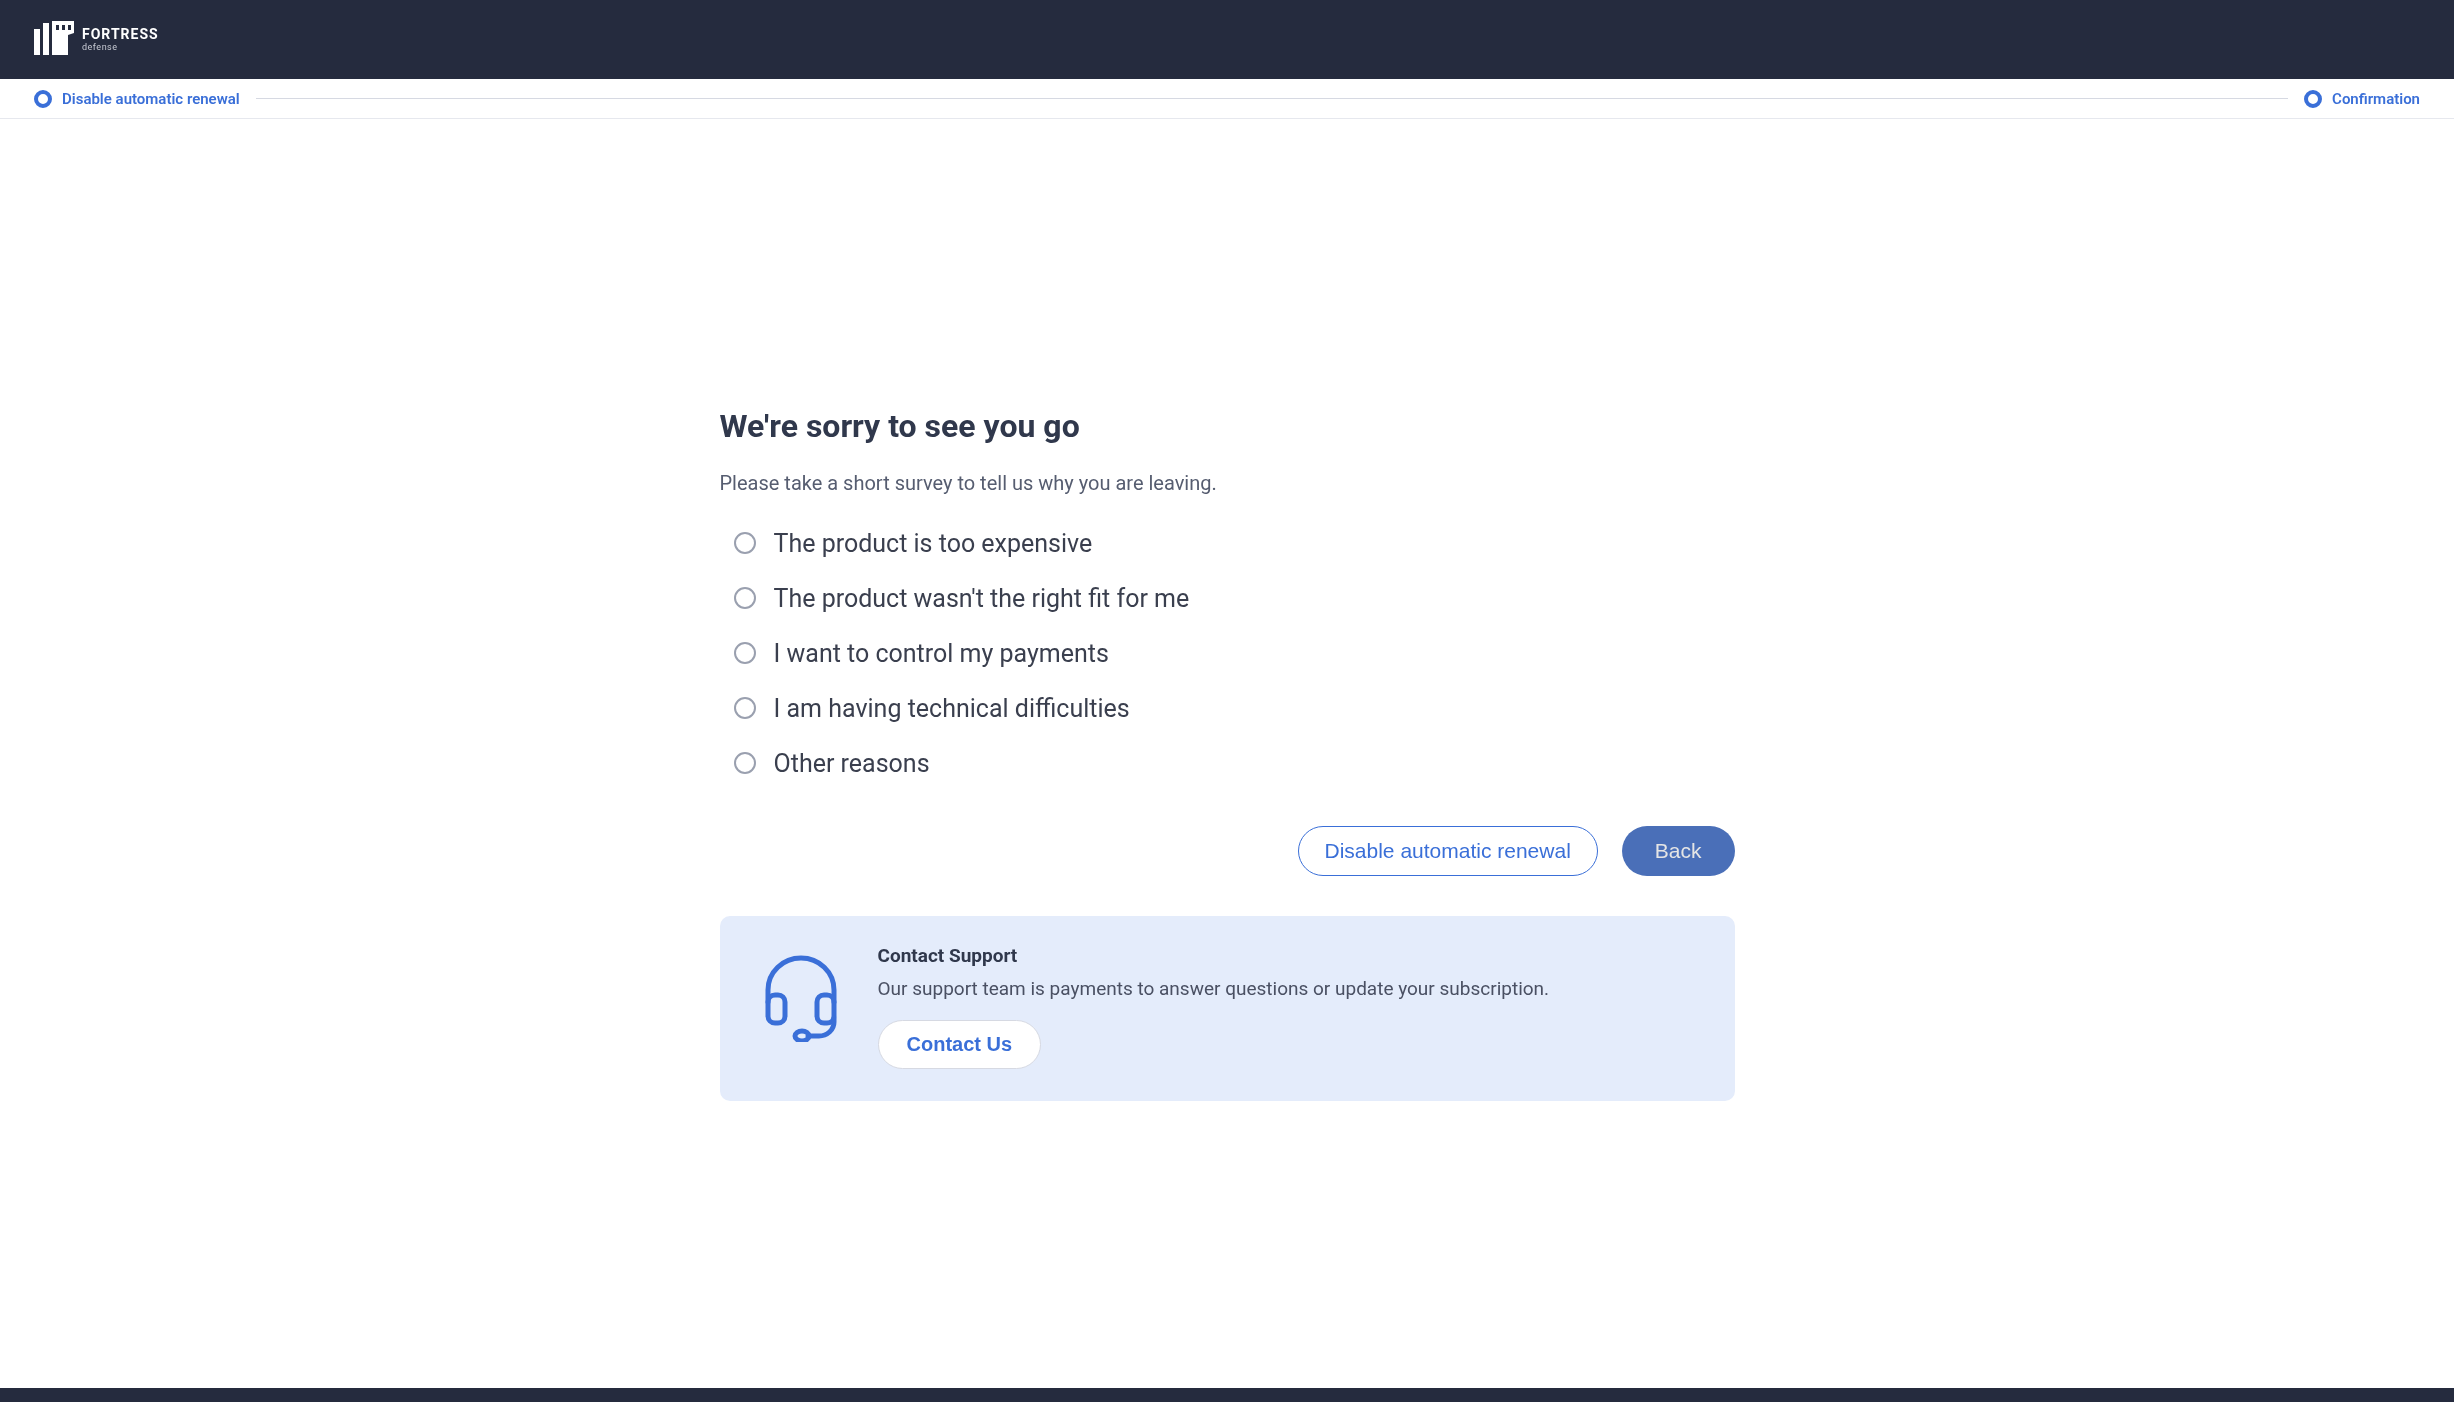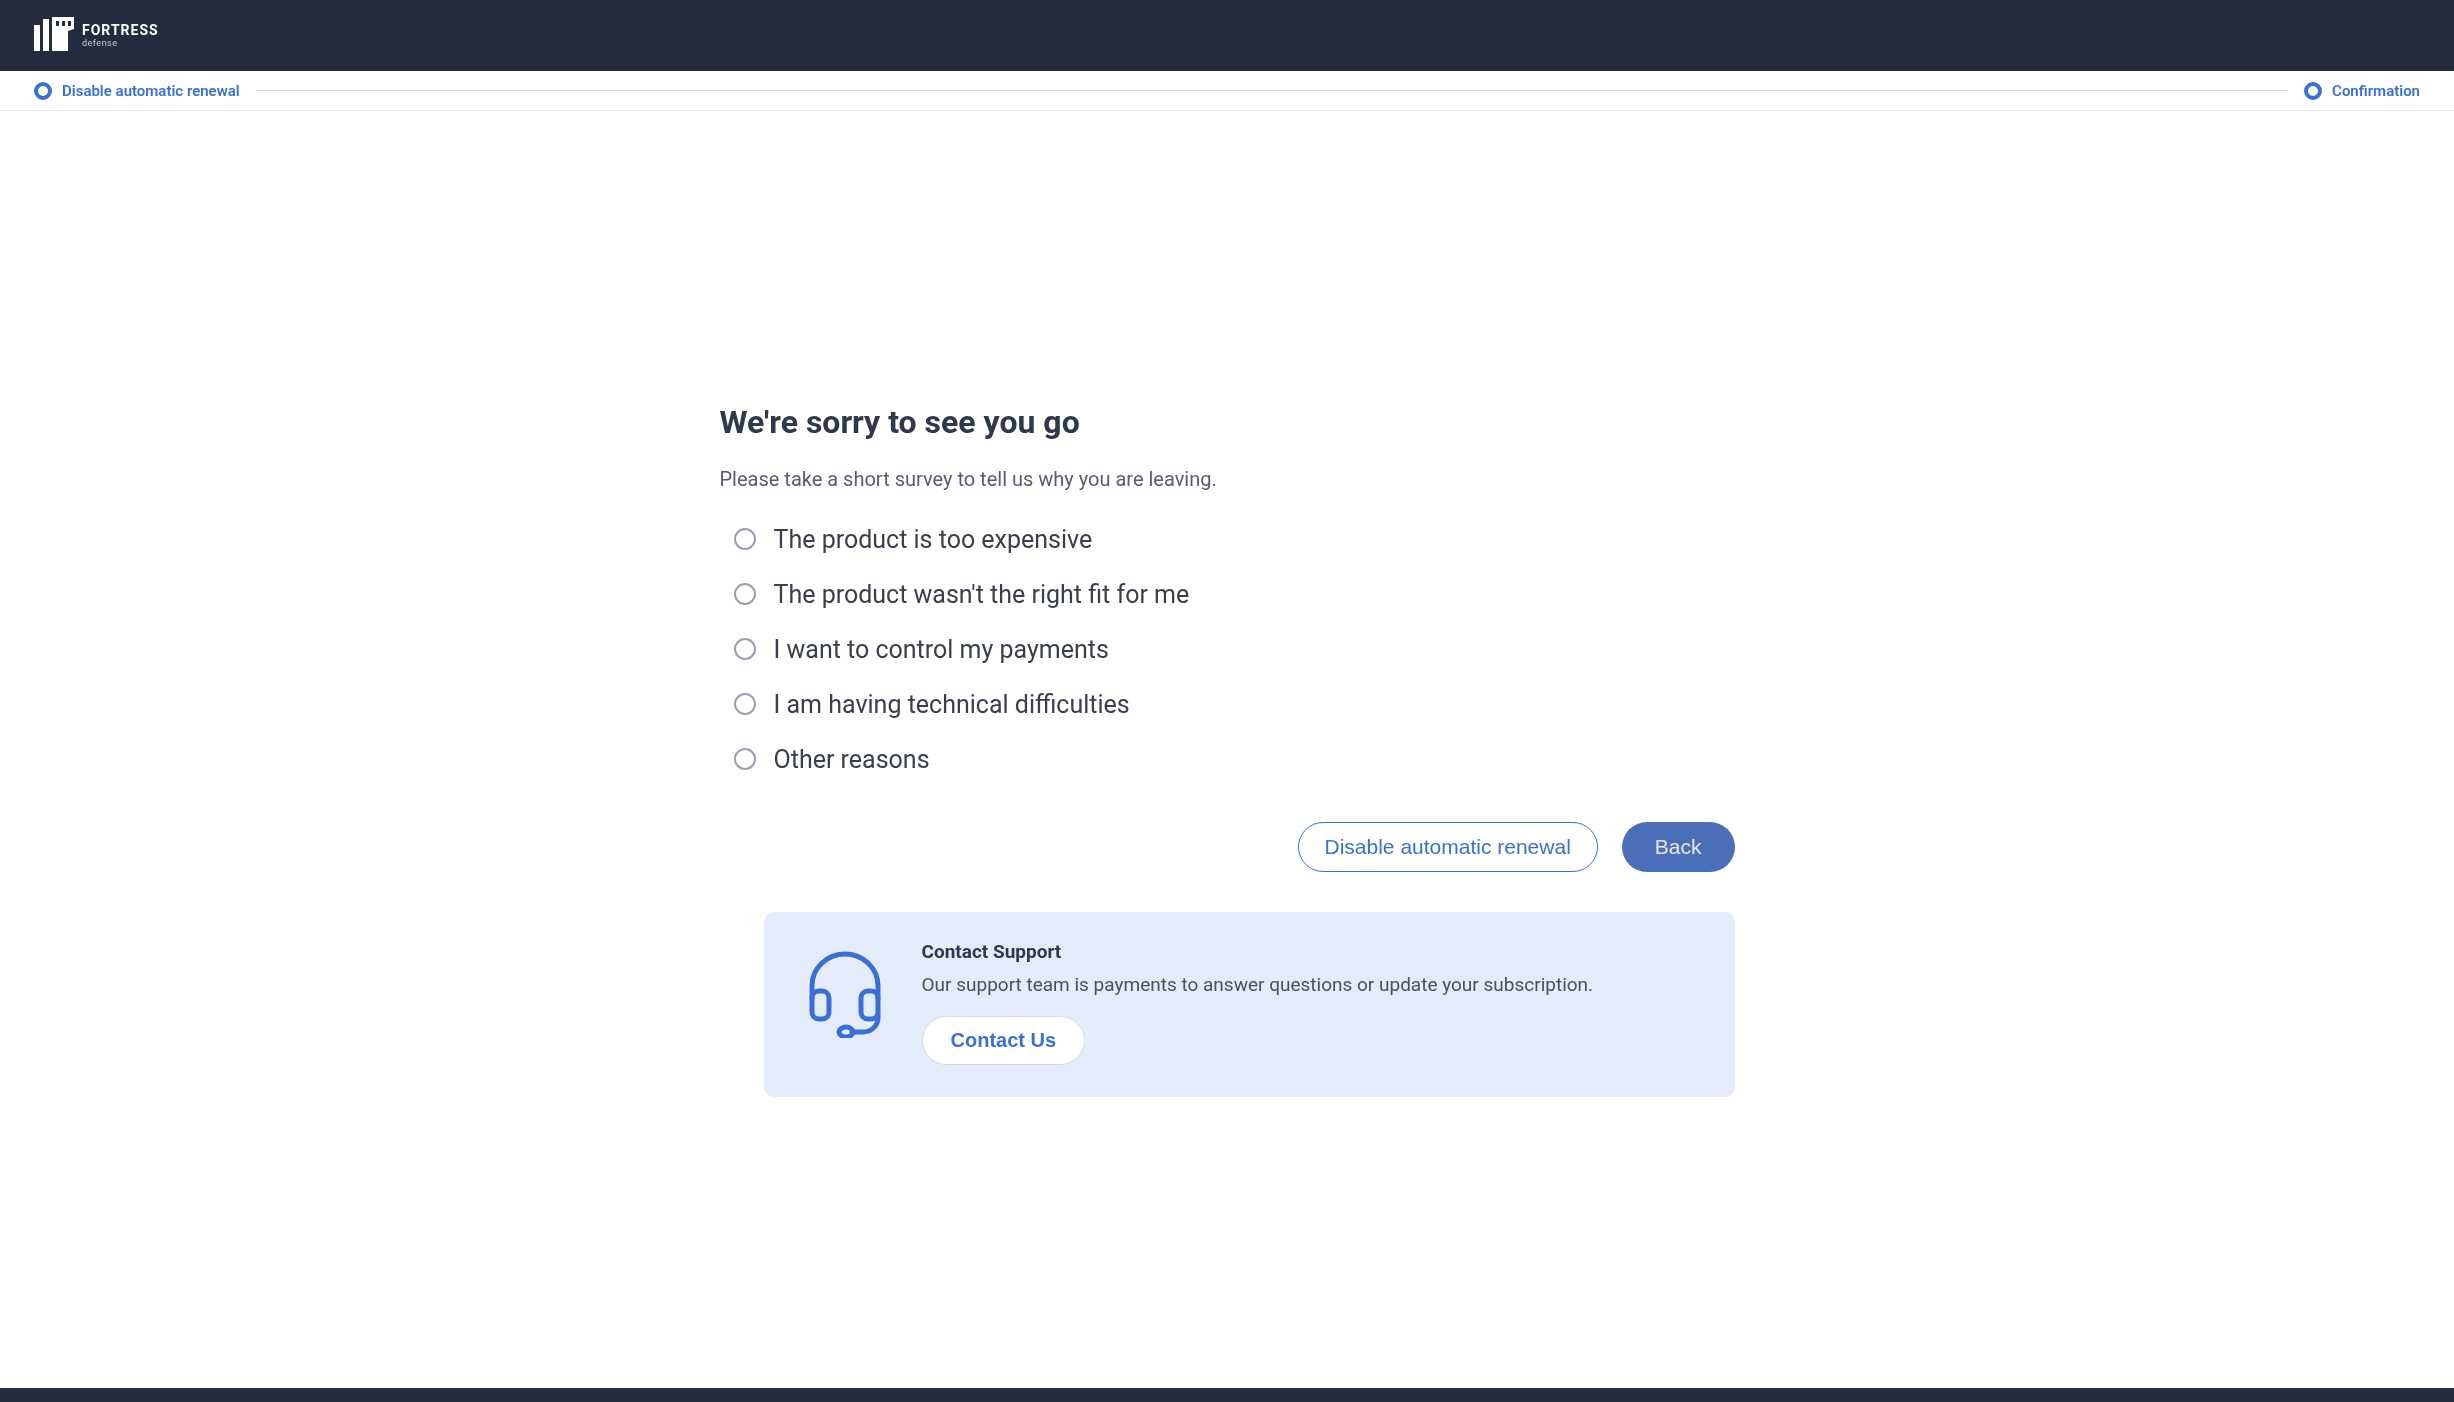--- a/index.html
+++ b/index.html
@@ -8,21 +8,21 @@
     font-family: -apple-system, BlinkMacSystemFont, "Segoe UI", Roboto, "Helvetica Neue", Arial, sans-serif;
     background: #ffffff;
     color: #3a3f4e;
     display: flex;
     flex-direction: column;
     min-height: 100vh;
   }
 
   .header {
     background: #252b3e;
-    height: 71px;
+    height: 79px;
     display: flex;
     align-items: center;
     padding: 0 34px;
   }
   .logo {
     display: flex;
     align-items: center;
     gap: 8px;
   }
   .logo svg { display: block; }
@@ -131,21 +131,20 @@
     padding: 12px 32px;
   }
 
   .support-box {
     background: #e4ecfb;
     border-radius: 10px;
     padding: 28px 40px 32px 40px;
     display: flex;
     align-items: flex-start;
     gap: 36px;
-    margin-left: 44px;
   }
   .support-icon { flex-shrink: 0; margin-top: 4px; }
   .support-content { display: flex; flex-direction: column; gap: 10px; }
   .support-title { font-size: 19px; font-weight: 700; color: #30384c; }
   .support-text { font-size: 19px; color: #4a5063; }
   .btn-contact {
     margin-top: 10px;
     align-self: flex-start;
     background: #fff;
     color: #3a6fd8;

